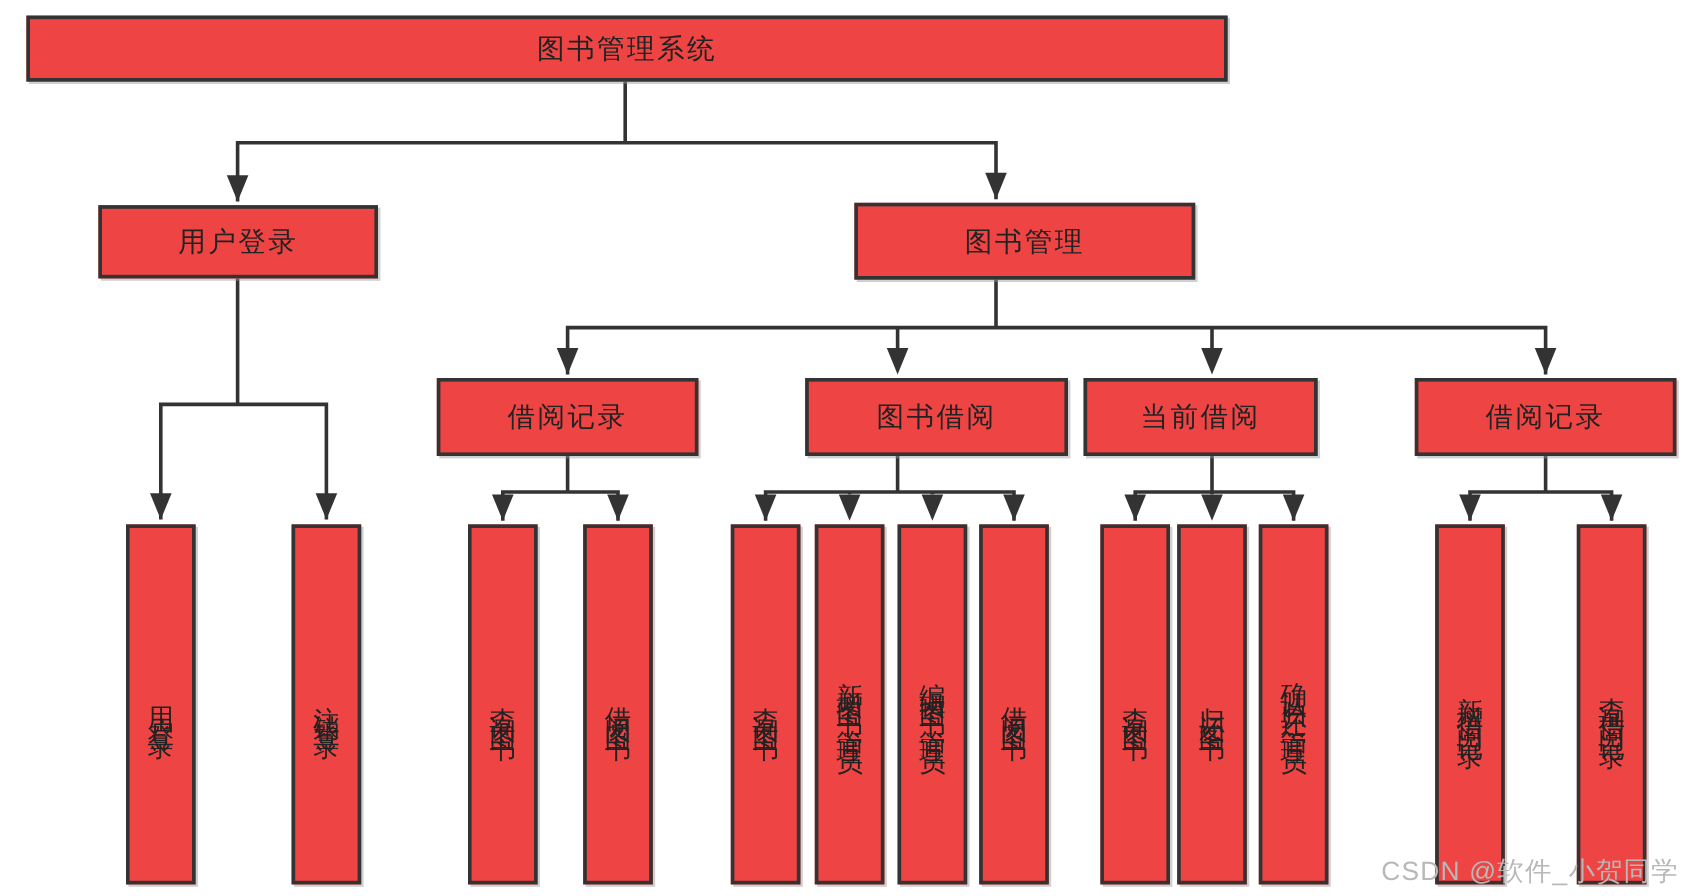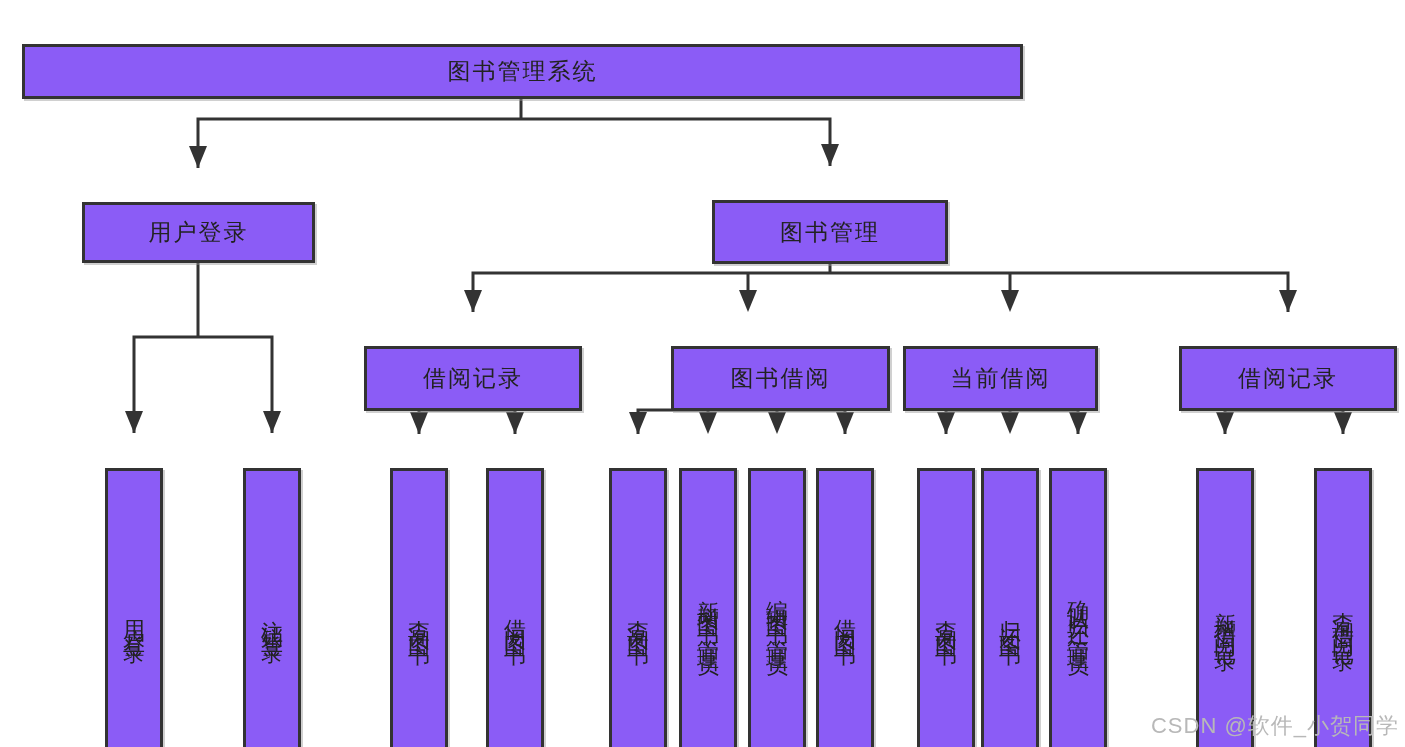--- a/index.html
+++ b/index.html
@@ -14,25 +14,24 @@
     width:1405px;height:747px;
     background:var(--bg);
     overflow:hidden;
     font-family:"Liberation Sans","DejaVu Sans",sans-serif;
     color:var(--text);
   }
   .stage svg{position:absolute;left:0;top:0;z-index:1;}
   .box{
     position:absolute;
     box-sizing:border-box;
-    background:#8b5cf6;
+    background:#ef4444;
     border:3px solid var(--line);
     z-index:2;
     box-shadow:2px 2px 0 rgba(150,150,150,.45);
-    margin-top:31px;
   }
   .hbox{
     display:flex;align-items:center;justify-content:center;
     font-size:23px;letter-spacing:2px;
   }
   .vbox{
     width:58px;height:300px;top:437px;
     display:flex;align-items:center;justify-content:center;
     writing-mode:vertical-rl;
     text-orientation:mixed;
@@ -117,21 +116,21 @@
     </g>
   </svg>
 
   <div class="box hbox" style="left:22px;top:13px;width:1001px;height:55px;">
     <span>图书管理系统</span>
   </div>
 
   <div class="box hbox" style="left:82px;top:171px;width:233px;height:61px;">
     <span>用户登录</span>
   </div>
-  <div class="box hbox" style="left:712px;top:169px;width:236px;height:64px;">
+  <div class="box hbox" style="left:712px;top:169px;width:284px;height:64px;">
     <span>图书管理</span>
   </div>
 
   <div class="box hbox" style="left:364px;top:315px;width:218px;height:65px;">
     <span>借阅记录</span>
   </div>
   <div class="box hbox" style="left:671px;top:315px;width:219px;height:65px;">
     <span>图书借阅</span>
   </div>
   <div class="box hbox" style="left:903px;top:315px;width:195px;height:65px;">

